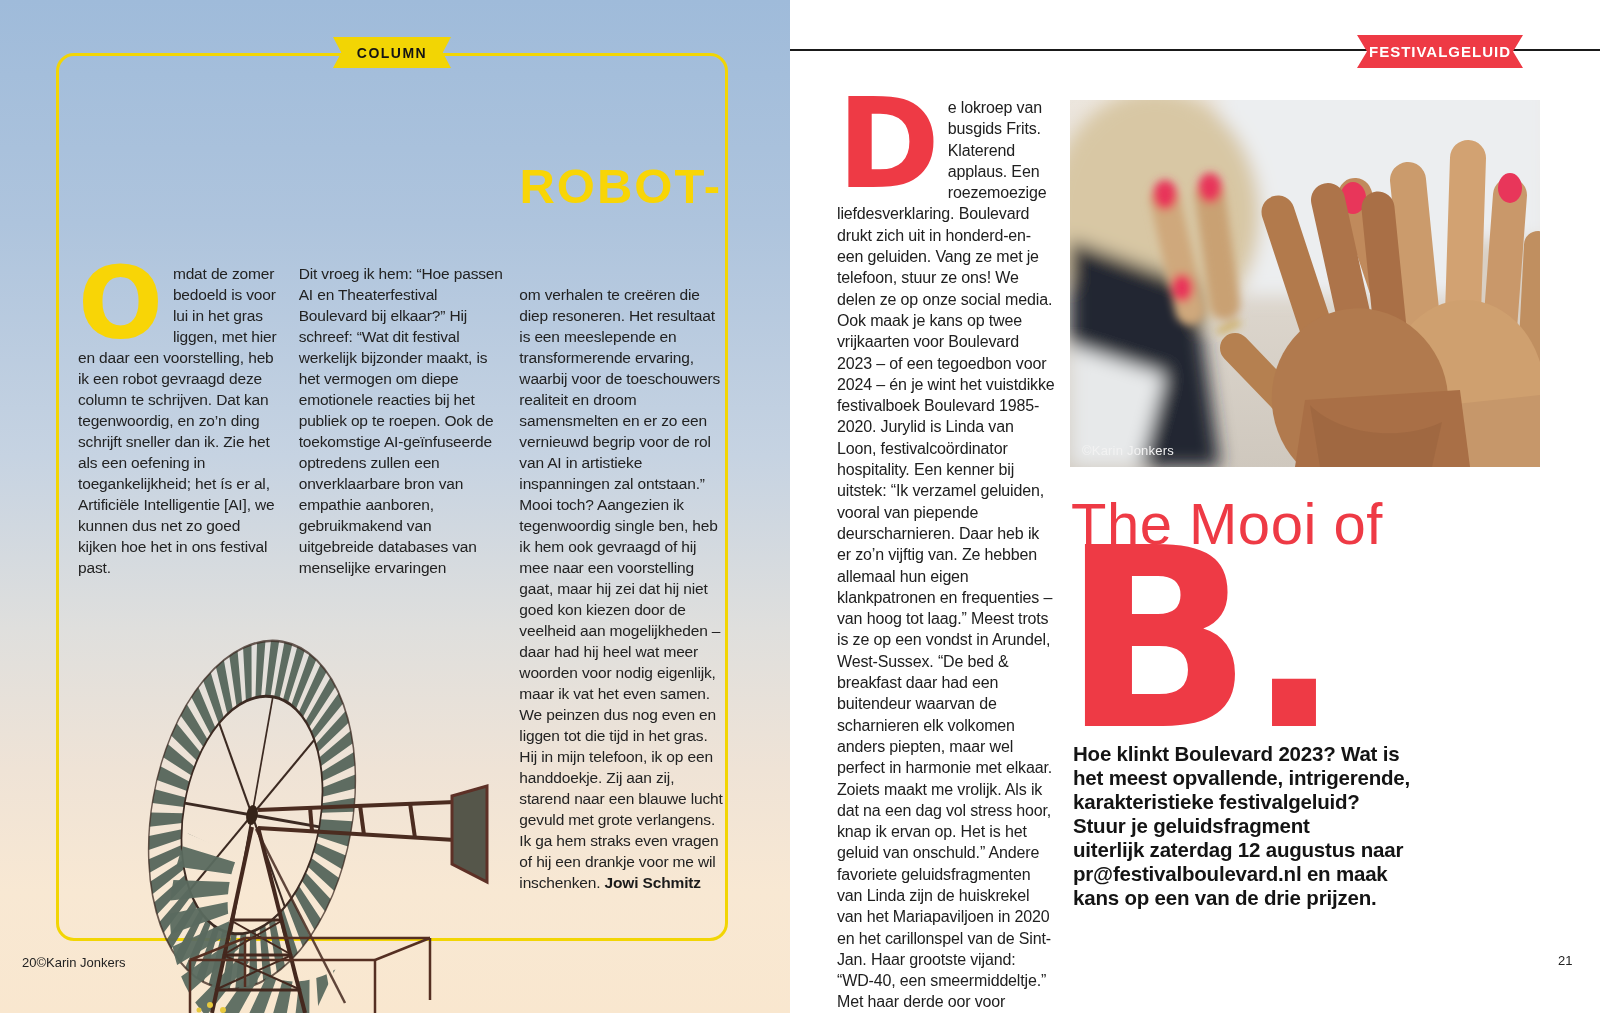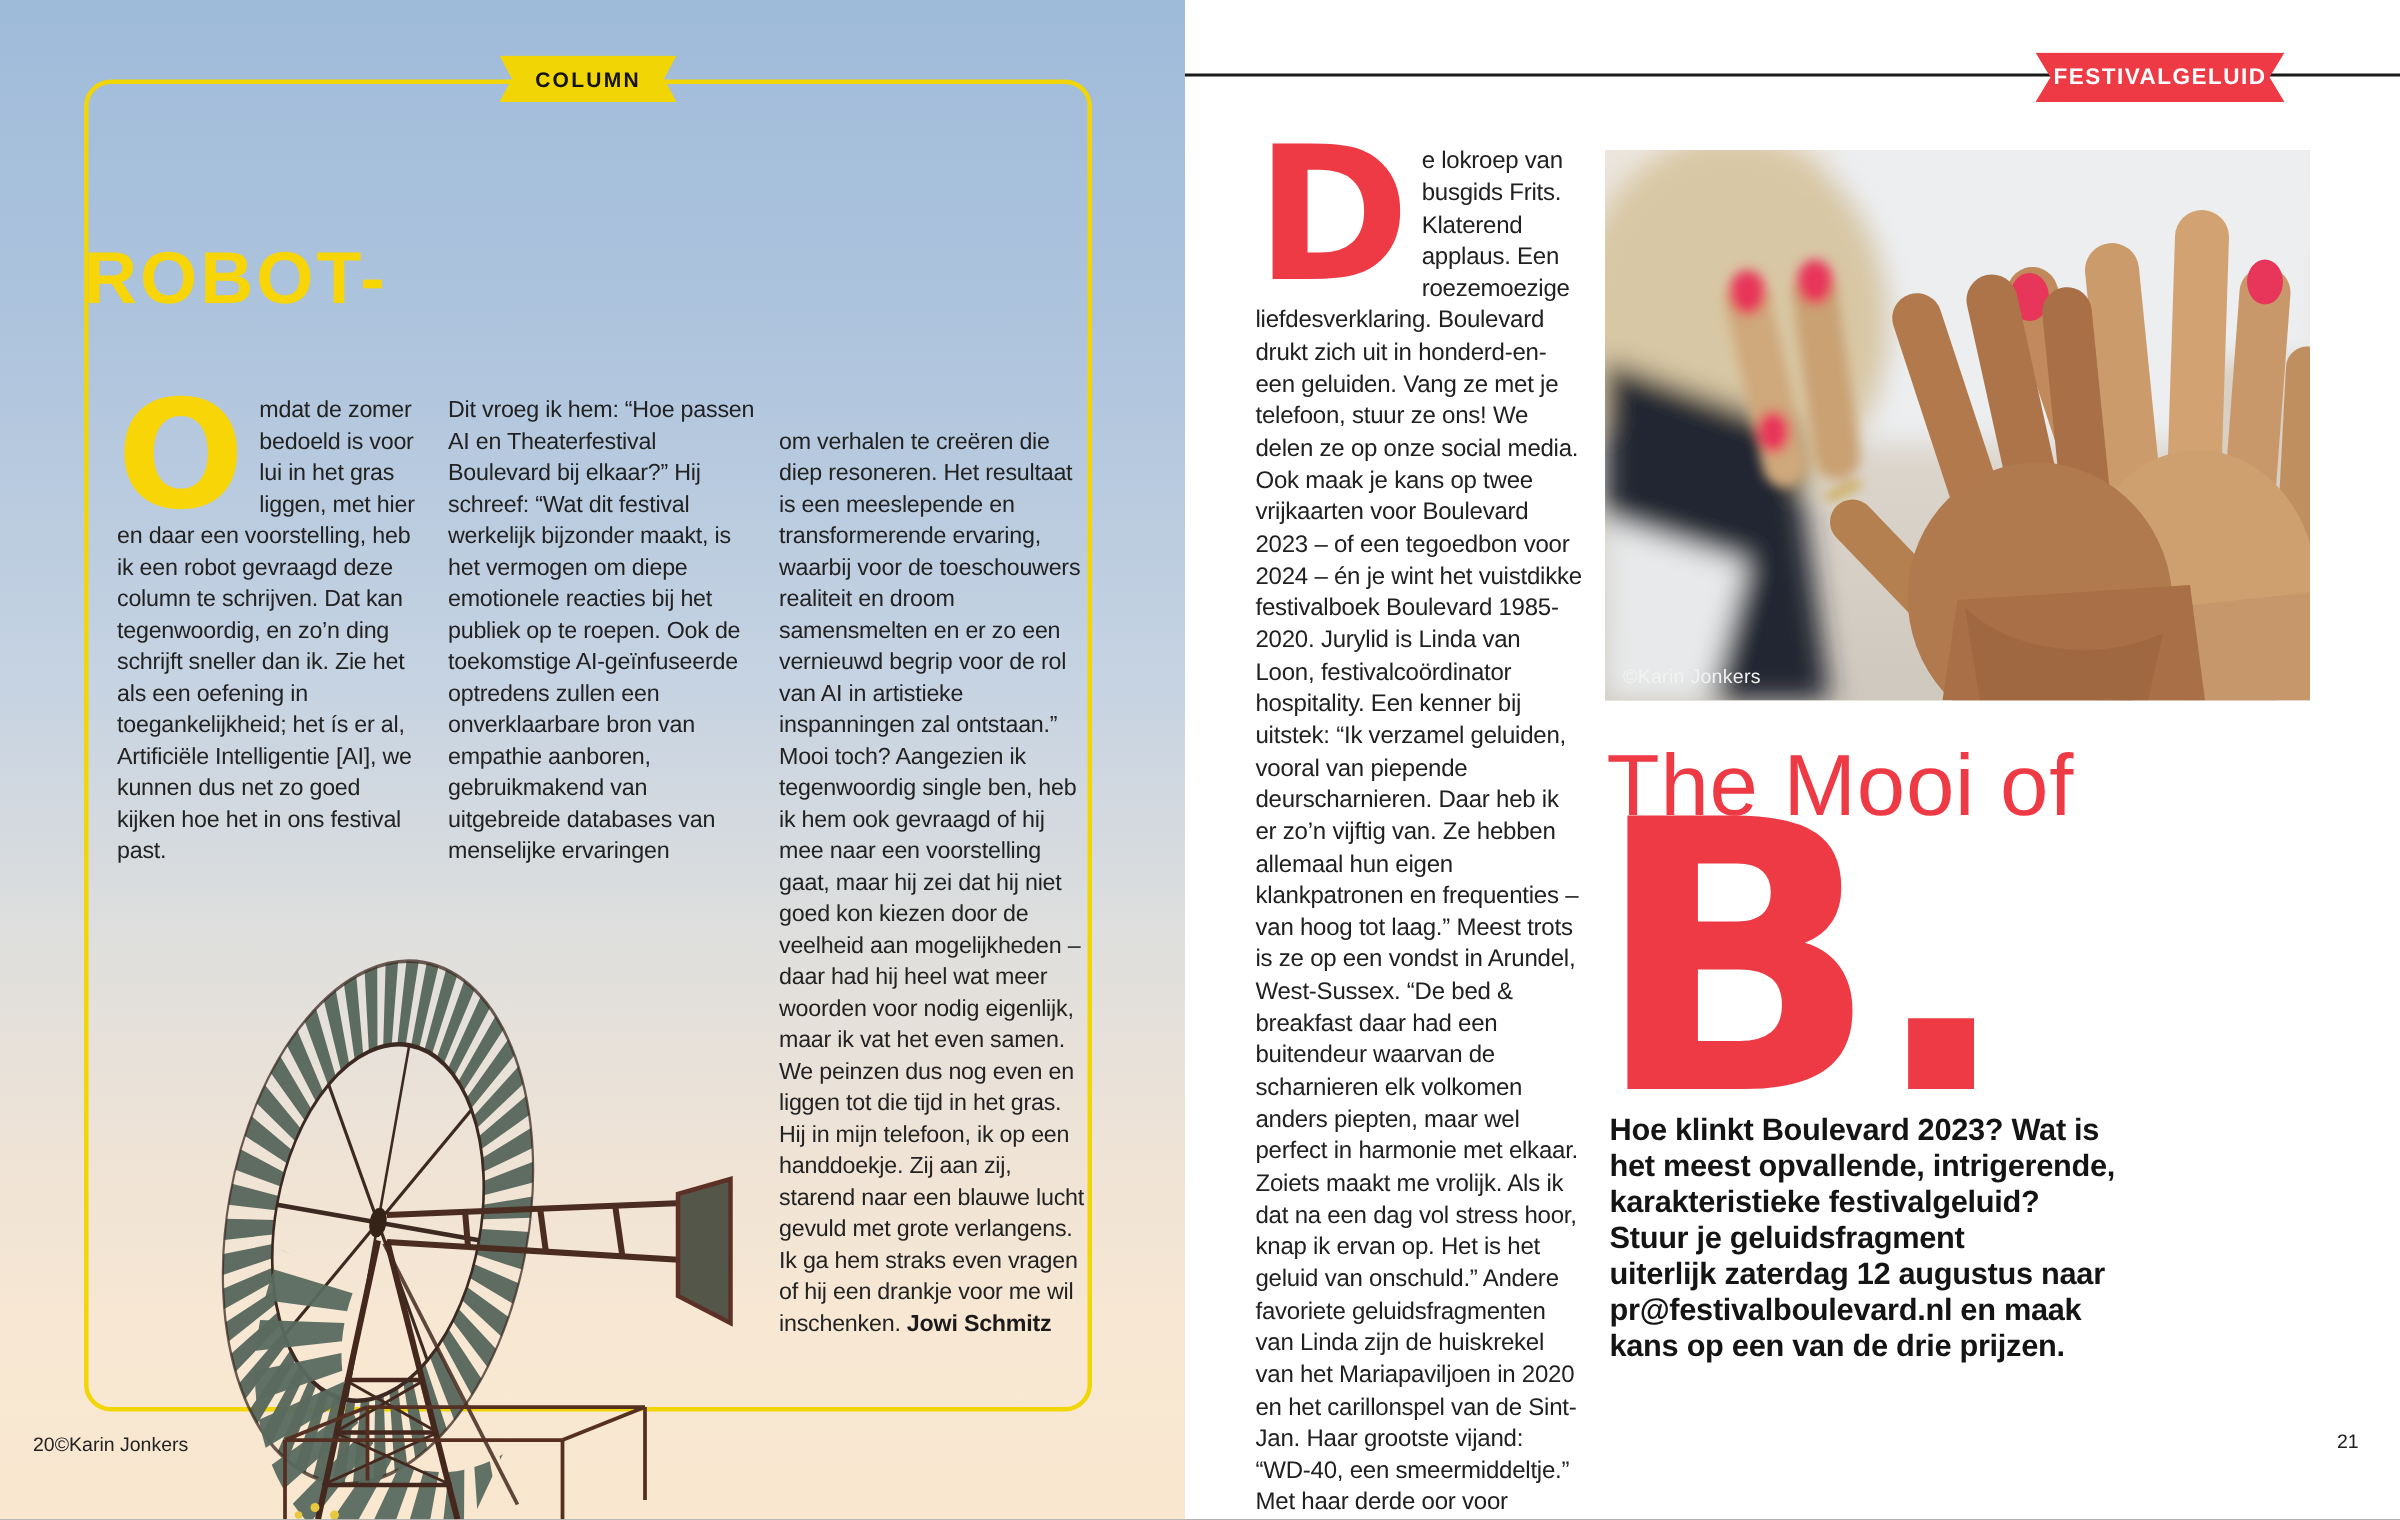--- a/index.html
+++ b/index.html
@@ -18,21 +18,21 @@
   }
   .windmill{position:absolute;left:60px;top:555px;z-index:2;pointer-events:none;}
   .badge-column{
     position:absolute;left:333px;top:37px;width:118px;height:31px;z-index:3;
     background:#f2d504;clip-path:polygon(0 0,100% 0,93% 50%,100% 100%,0 100%,7% 50%);
     display:flex;align-items:center;justify-content:center;
     color:#141414;font-size:14px;font-weight:800;letter-spacing:1.5px;
   }
   .page-title{
     position:absolute;left:56px;top:128px;width:666px;z-index:3;
-    text-align:left;color:#f8d506;font-weight:800;font-size:49px;
+    text-align:right;color:#f8d506;font-weight:800;font-size:49px;
     line-height:1.05;letter-spacing:2px;
   }
   .cols{
     position:absolute;left:78px;top:263px;width:646px;z-index:3;
     display:flex;gap:16px;color:#222;font-size:15.5px;line-height:21px;letter-spacing:-0.15px;
   }
   .col{flex:1;}
   .prewrap{white-space:pre-line;}
   .dropcap{float:left;font-weight:800;}
   .dropcap-o{color:#f8d506;font-size:100px;line-height:78px;margin:2px 10px 0 0;font-family:"DejaVu Sans","Liberation Sans",sans-serif;}

